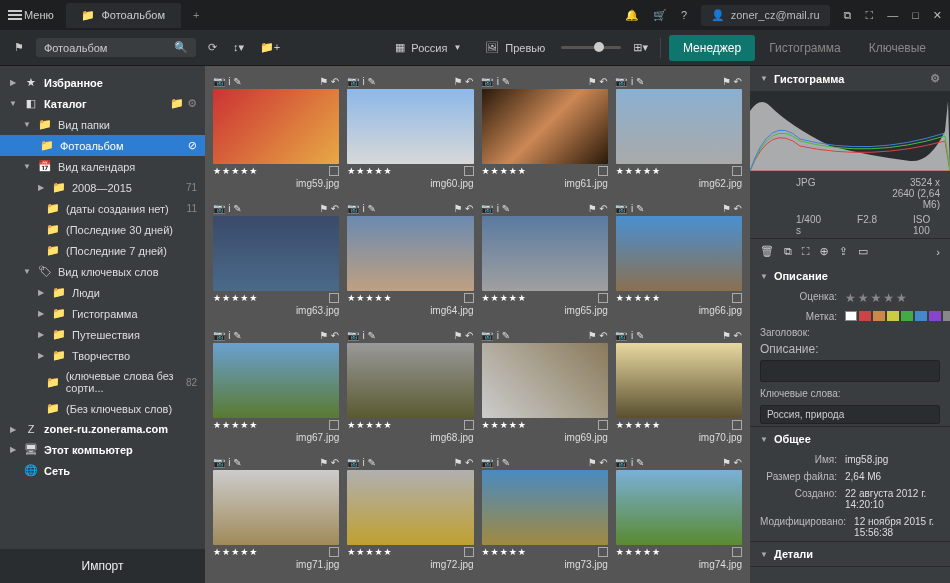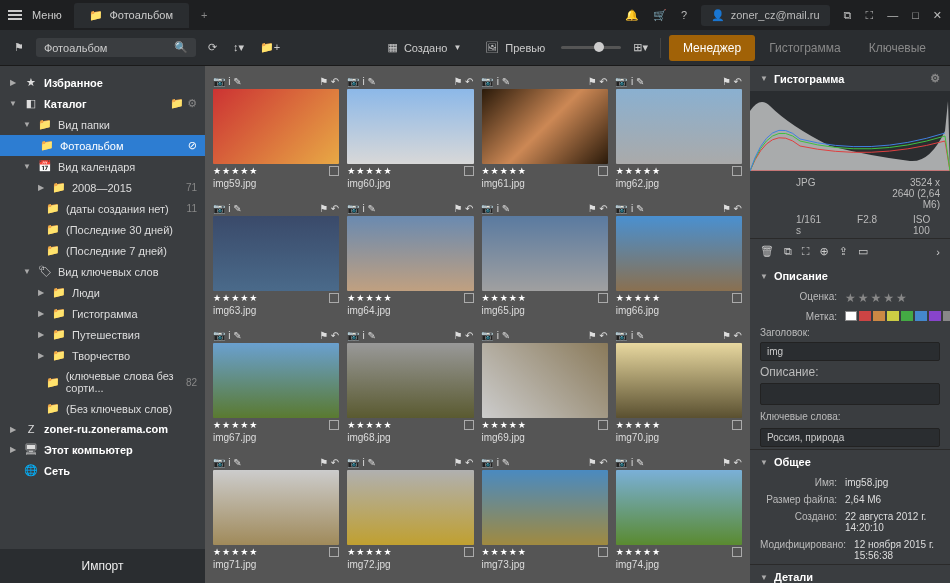--- a/index.html
+++ b/index.html
@@ -1,55 +1,55 @@
 <!DOCTYPE html>
 <html><head>
 <meta charset="utf-8">
 <style>
 * { margin: 0; padding: 0; box-sizing: border-box; font-family: Arial, sans-serif; }
 body { background: #2a2d30; color: #ccc; font-size: 11px; overflow: hidden; width: 950px; height: 583px; }
 .titlebar { height: 30px; background: #1e1f21; display: flex; align-items: center; padding: 0 8px; }
-.menu-btn { display: flex; align-items: center; gap: 10px; color: #ccc; cursor: pointer; text-align: center; }
+.menu-btn { display: flex; align-items: center; gap: 2px; color: #ccc; cursor: pointer; text-align: center; }
 .hamburger { display: inline-block; width: 14px; }
 .hamburger span { display: block; height: 2px; background: #ccc; margin: 2px 0; }
 .tab { background: #2a2d30; padding: 6px 16px; margin-left: 12px; border-radius: 3px 3px 0 0; display: flex; align-items: center; gap: 6px; font-size: 11px; }
 .spacer { flex: 1; }
 .title-icons { display: flex; align-items: center; gap: 14px; color: #bbb; }
 .title-icons > * { cursor: pointer; }
 .user-label { background: #2a2d30; padding: 4px 10px; border-radius: 3px; font-size: 11px; display: flex; align-items: center; gap: 6px; }
 .toolbar { height: 36px; background: #2a2d30; display: flex; align-items: center; padding: 0 10px; gap: 8px; border-bottom: 1px solid #1a1a1a; }
 .path-box { flex: 0 0 160px; display: flex; align-items: center; background: #3a3d40; border-radius: 3px; padding: 3px 8px; gap: 6px; }
 .path-input { background: transparent; border: none; color: #ccc; outline: none; width: 100%; font-size: 11px; }
 .toolbar-icon { color: #ccc; cursor: pointer; padding: 0 4px; }
 .toolbar-sep { width: 1px; height: 20px; background: #444; }
 .mode-btn { display: flex; align-items: center; gap: 6px; padding: 4px 8px; cursor: pointer; color: #ccc; font-size: 11px; }
 .slider-track { width: 60px; height: 3px; background: #555; border-radius: 2px; position: relative; }
 .slider-thumb { width: 10px; height: 10px; background: #ccc; border-radius: 50%; position: absolute; top: -4px; left: 55%; }
 .top-tabs { display: flex; gap: 0; }
 .top-tab { padding: 6px 14px; font-size: 12px; color: #888; cursor: pointer; }
-.top-tab.active { background: #a16207; color: #fff; border-radius: 3px; }
+.top-tab.active { background: #0f766e; color: #fff; border-radius: 3px; }
 .main { display: flex; height: calc(583px - 66px); }
 .sidebar { width: 205px; background: #3a3d40; overflow-y: hidden; position: relative; }
 .tree { padding: 6px 0; }
 .tree-item { display: flex; align-items: center; padding: 4px 8px; gap: 6px; cursor: pointer; color: #ddd; font-size: 11px; }
 .tree-item.selected { background: #2d7dd2; color: #fff; }
 .tree-arrow { width: 10px; text-align: center; color: #aaa; font-size: 8px; }
 .tree-icon { width: 14px; text-align: center; }
 .tree-count { margin-left: auto; color: #888; font-size: 10px; }
 .folder-icon { color: #e8a945; }
 .tree-header { font-weight: bold; color: #fff; }
 .import-bar { position: absolute; bottom: 0; left: 0; right: 0; background: #2a2d30; padding: 10px; text-align: center; font-size: 12px; cursor: pointer; color: #eee; }
 .grid-area { flex: 1; background: #555; overflow-y: auto; padding: 8px; }
 .grid { display: grid; grid-template-columns: repeat(4, 1fr); gap: 8px; }
 .thumb { position: relative; }
 .thumb-badges { display: flex; justify-content: space-between; padding: 2px 0; font-size: 10px; color: #ddd; }
 .thumb-img { width: 100%; height: 75px; border-radius: 1px; }
 .thumb-footer { display: flex; justify-content: space-between; align-items: center; padding: 2px 0; }
 .thumb-stars { color: #fff; font-size: 9px; letter-spacing: 1px; }
-.thumb-name { text-align: left; color: #ddd; font-size: 10px; padding-bottom: 4px; }
+.thumb-name { text-align: right; color: #ddd; font-size: 10px; padding-bottom: 4px; }
 
 .g1{background:linear-gradient(135deg,#c33,#e8a945)}
 .g2{background:linear-gradient(180deg,#8cb8e8,#d8d8d8)}
 .g3{background:linear-gradient(135deg,#2a1a0a,#c85,#2a1a0a)}
 .g4{background:linear-gradient(180deg,#8ab0d0,#aaa)}
 .g5{background:linear-gradient(180deg,#3a4a6a,#4a6a8a)}
 .g6{background:linear-gradient(180deg,#6a8ab0,#c0a080)}
 .g7{background:linear-gradient(180deg,#5a7aa0,#a0a0a0)}
 .g8{background:linear-gradient(180deg,#4a90d0,#8a7050)}
 .g9{background:linear-gradient(180deg,#6aa0d0,#5a7a30)}
@@ -119,21 +119,21 @@
   <div class="path-box">
     <input class="path-input" value="Фотоальбом" style="">
     <span style="color:#aaa">🔍</span>
   </div>
   <span class="toolbar-icon">⟳</span>
   <span class="toolbar-icon">↕▾</span>
   <span class="toolbar-icon">📁+</span>
   <div class="spacer"></div>
   <div class="mode-btn">
     <span>▦</span>
-    <span>Создано</span>
+    <span>Россия</span>
     <span style="font-size:8px">▼</span>
   </div>
   <div class="mode-btn">
     <span>🖼</span>
     <span>Превью</span>
   </div>
   <div class="slider-track">
     <div class="slider-thumb"></div>
   </div>
   <span class="toolbar-icon">⊞▾</span>
@@ -474,21 +474,21 @@
           <path d="M0,80 Q20,30 50,55 Q120,70 195,50 L200,80 Z" fill="none" stroke="#e04040" stroke-width="1"></path>
           <path d="M0,80 Q20,25 50,50 Q120,68 195,45 L200,80" fill="none" stroke="#40c040" stroke-width="1"></path>
           <path d="M0,80 Q20,20 50,48 Q120,66 195,42" fill="none" stroke="#4080e0" stroke-width="1"></path>
         </svg>
       </div>
       <div class="exif-row">
           <div>JPG</div>
           <div>3524 x 2640 (2,64 М6)</div>
         </div>
       <div class="exif-row">
-          <div>1/161 s</div>
+          <div>1/400 s</div>
           <div>F2.8</div>
           <div>ISO 100</div>
           <div>6.40 мм</div>
         </div>
     </div>
 
     <div class="rp-icons">
       <span>🗑</span>
       <span>⧉</span>
       <span>⛶</span>
@@ -514,21 +514,20 @@
             <span style="background:#c44"></span>
             <span style="background:#c84"></span>
             <span style="background:#cc4"></span>
             <span style="background:#4a4"></span>
             <span style="background:#48c"></span>
             <span style="background:#84c"></span>
             <span style="background:#888"></span>
       </div>
         </div>
       <div style="padding:2px 10px;font-size:10px;color:#bbb">Заголовок:</div>
-      <div class="edit-input">img</div>
       <div style="padding:2px 10px;font-size:12px;color:#bbb">Описание:</div>
       <div class="edit-input" style="height:22px"></div>
       <div style="padding:4px 10px;font-size:10px;color:#bbb">Ключевые слова:</div>
       <div class="edit-input">Россия, природа</div>
     </div>
 
     <div class="rp-section">
       <div class="rp-header">
           <span class="toggle">▼</span>
           <span>Общее</span>

